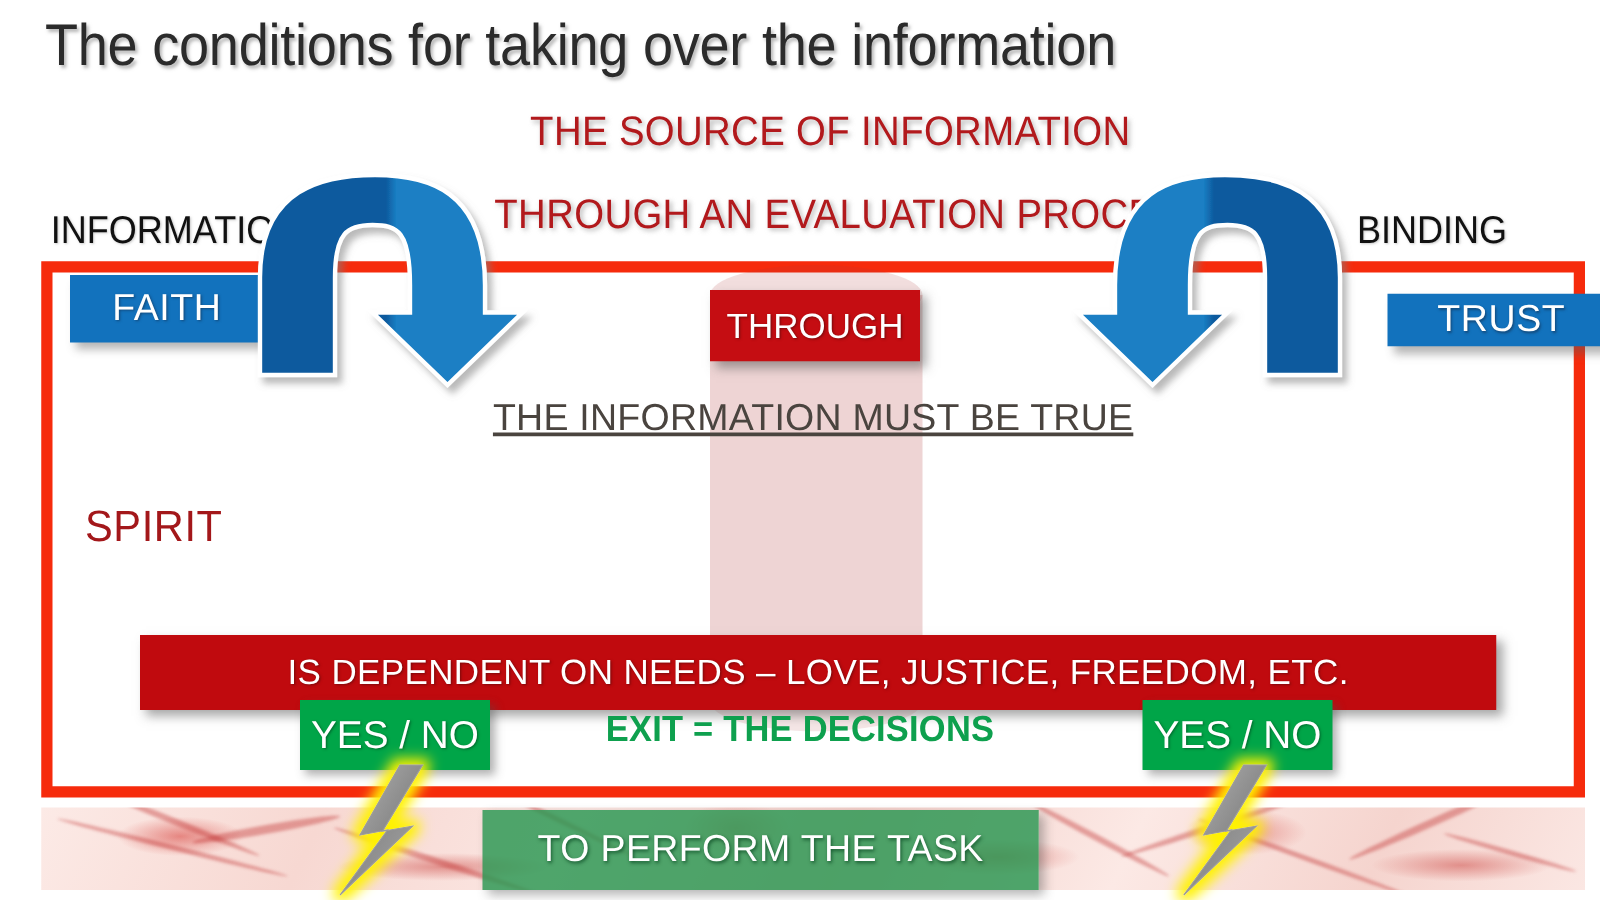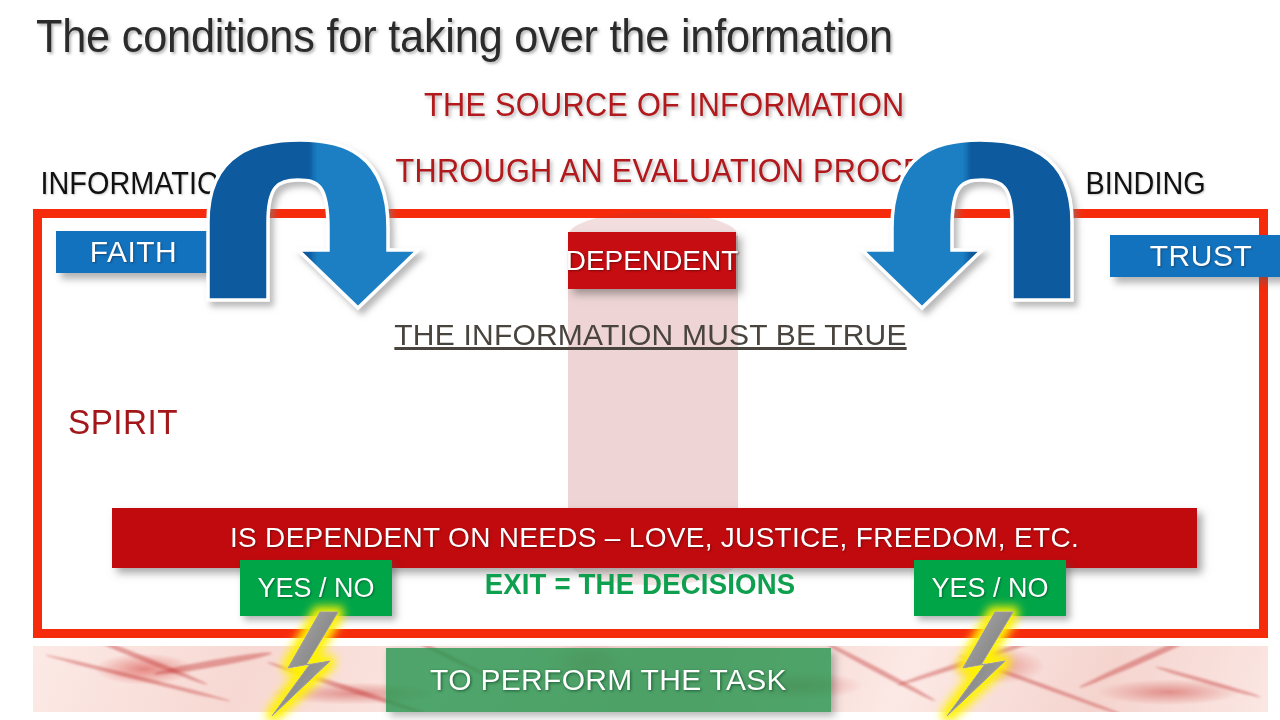--- a/index.html
+++ b/index.html
@@ -94,21 +94,21 @@
     background: #1272bd;
     color: #ffffff;
     font-size: 30px;
     display: flex;
     align-items: center;
     justify-content: center;
     letter-spacing: 0.5px;
     box-shadow: 5px 6px 7px rgba(90,90,90,0.45);
     text-shadow: 1px 1px 2px rgba(20,60,100,0.75);
   }
-  .blue-box.faith { left: 56px;   top: 231px; width: 155px; height: 42px; }
+  .blue-box.faith { left: 56px;   top: 220px; width: 155px; height: 54px; }
   .blue-box.trust { left: 1110px; top: 235px; width: 182px; height: 42px; }
 
   
   .entrance-box {
     position: absolute;
     left: 568px; top: 232px;
     width: 168px; height: 57px;
     background: #c50d12;
     color: #ffffff;
     font-size: 28px;
@@ -160,21 +160,21 @@
     box-shadow: 5px 5px 8px rgba(80,80,80,0.5);
     text-shadow: 1px 1px 2px rgba(70,10,10,0.55);
   }
 
   
   .yesno {
     position: absolute;
     width: 152px; height: 56px;
     background: #00a548;
     color: #ffffff;
-    font-size: 27px;
+    font-size: 31px;
     display: flex;
     align-items: center;
     justify-content: center;
     box-shadow: 4px 4px 7px rgba(80,80,80,0.45);
     text-shadow: 1px 1px 2px rgba(0,70,30,0.6);
   }
   .yesno.l { left: 240px; top: 560px; }
   .yesno.r { left: 914px; top: 560px; }
 
   
@@ -251,21 +251,21 @@
   <div class="side-label left">INFORMATION</div>
   <div class="side-label right">BINDING</div>
 
   <div class="frame"></div>
 
   <div class="pink-col"></div>
 
   <div class="blue-box faith">FAITH</div>
   <div class="blue-box trust">TRUST</div>
 
-  <div class="entrance-box">DEPENDENT</div>
+  <div class="entrance-box">THROUGH</div>
 
   <div class="spirit">SPIRIT</div>
 
   <div class="cond c1">THE INFORMATION MUST BE TRUE</div>
 
   <div class="needs-bar">IS DEPENDENT ON NEEDS – LOVE, JUSTICE, FREEDOM, ETC.</div>
 
   <div class="yesno l">YES / NO</div>
   <div class="yesno r">YES / NO</div>
 

